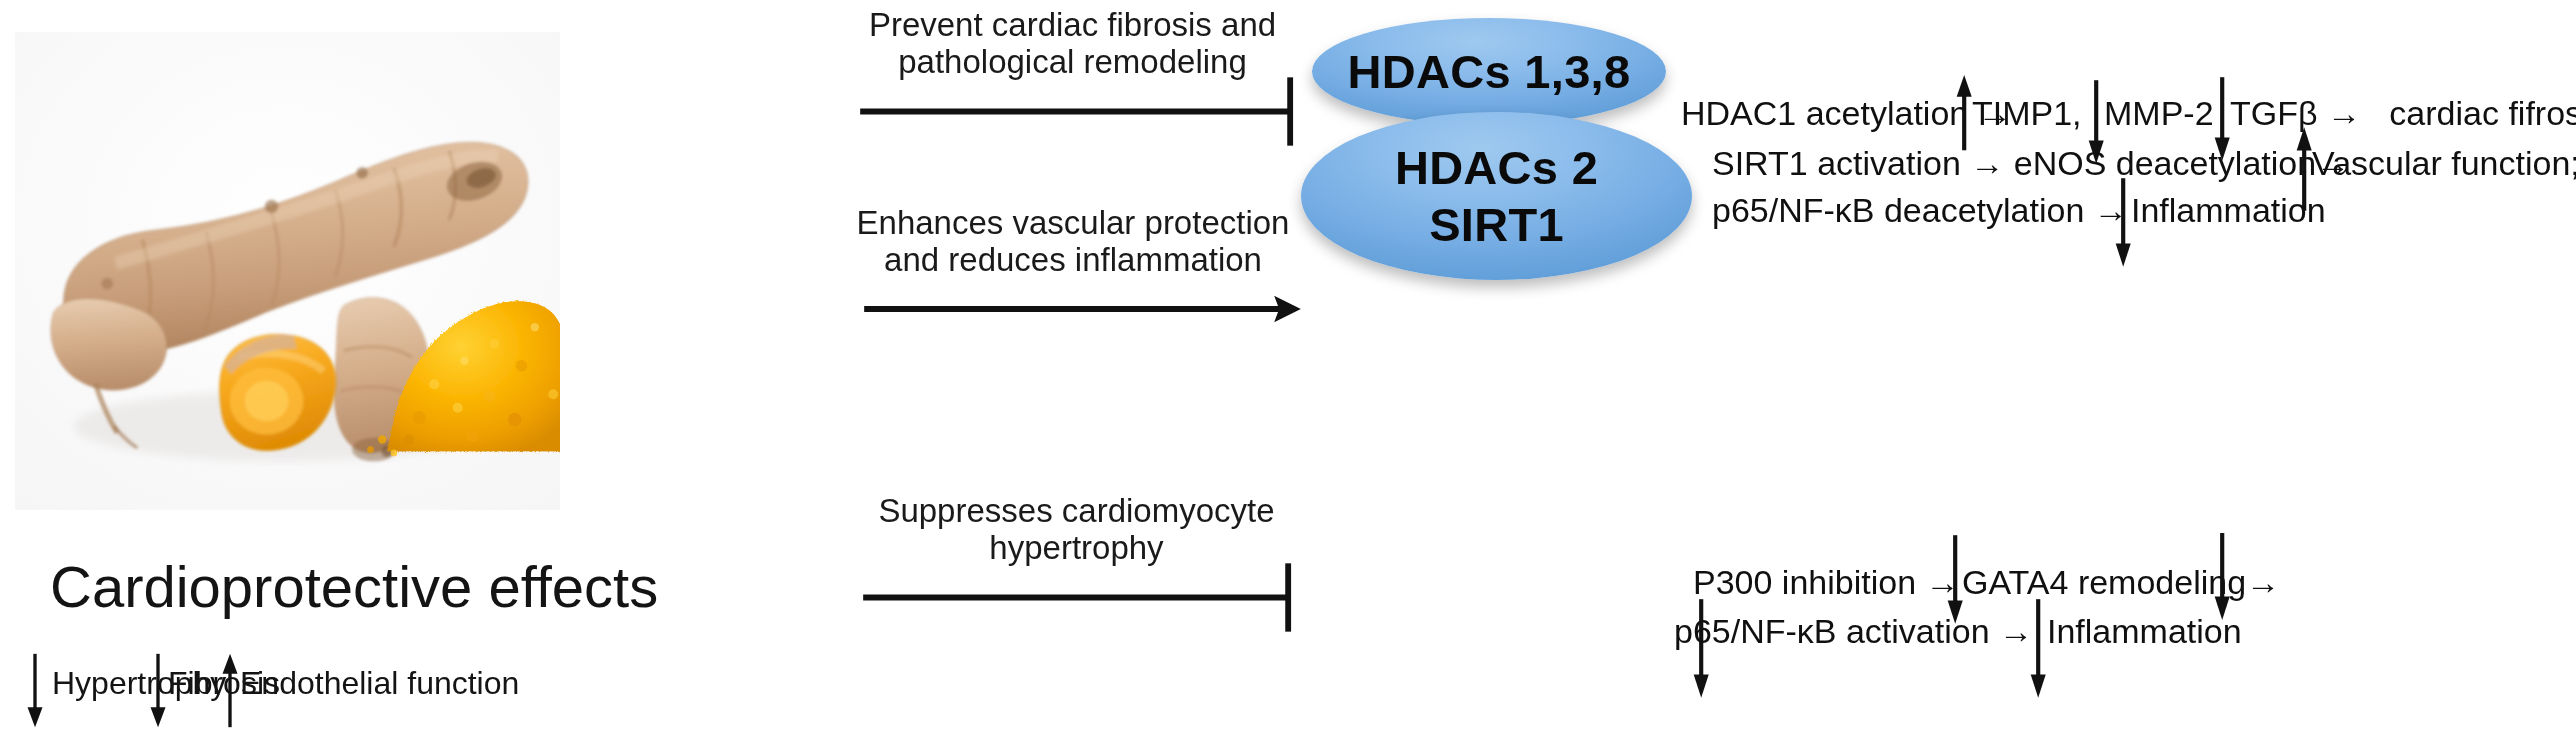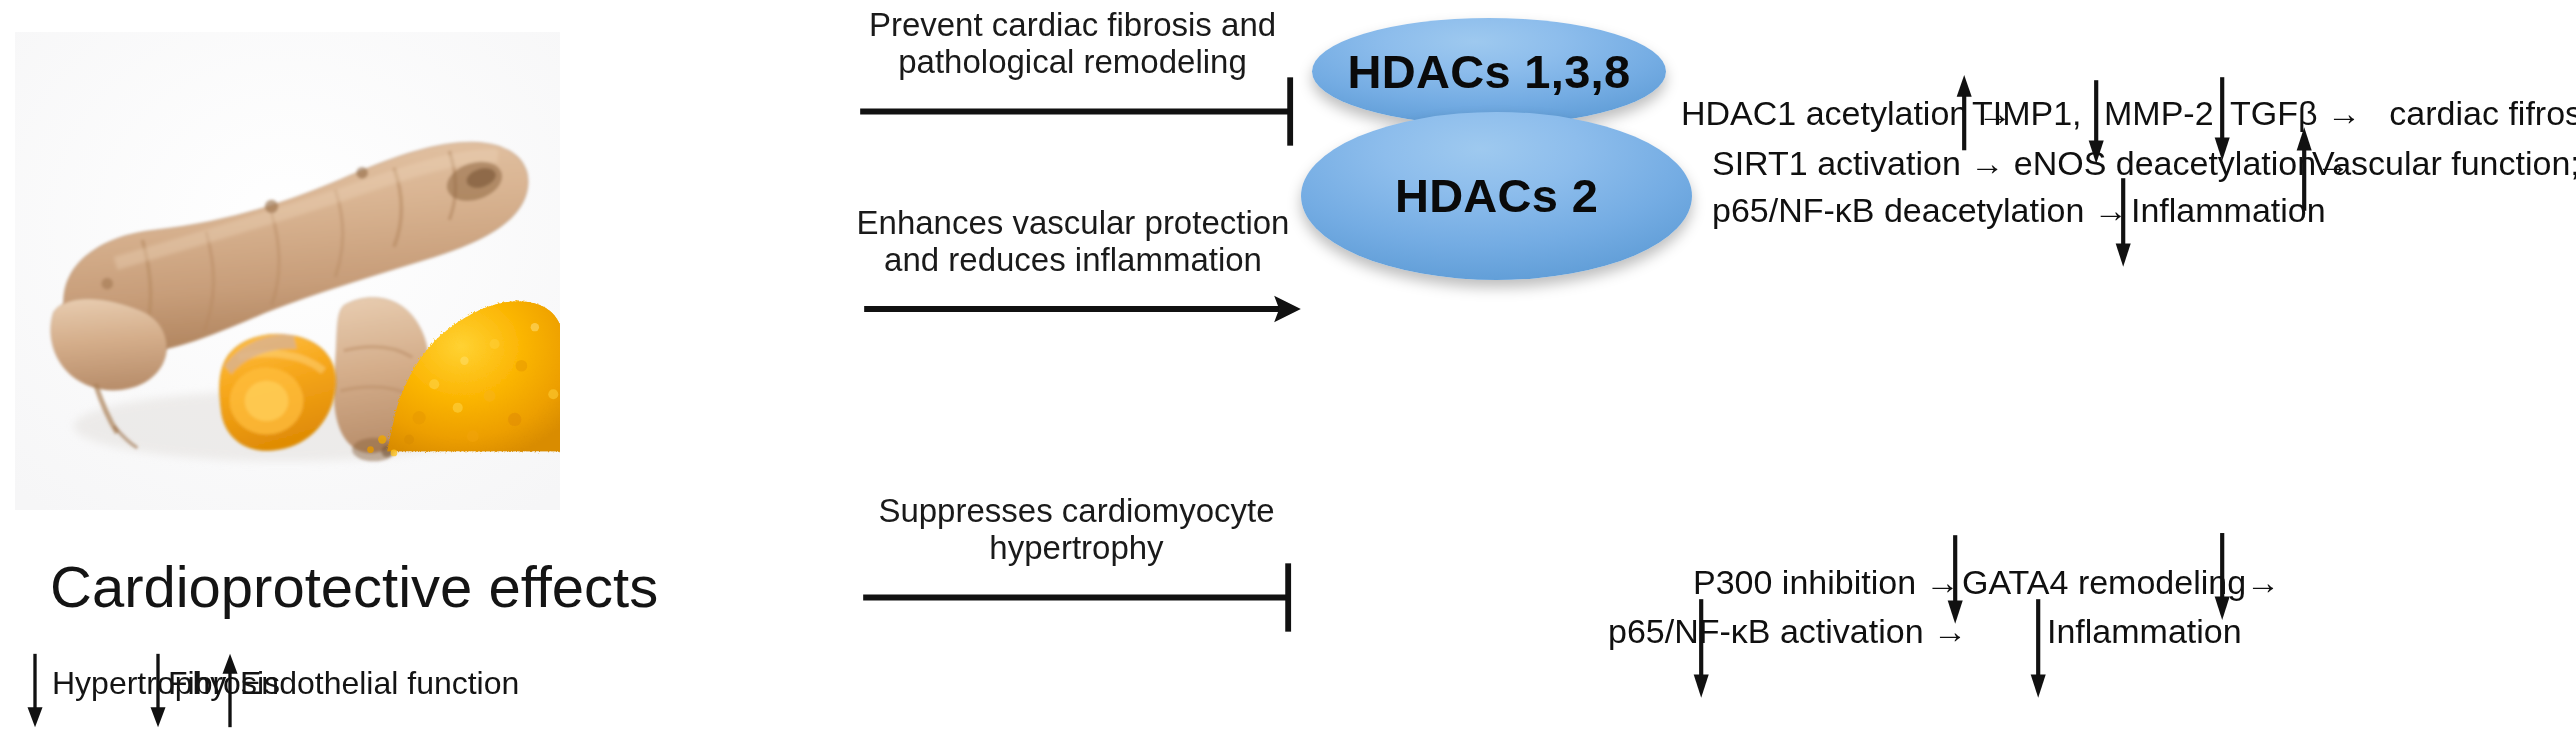--- a/index.html
+++ b/index.html
@@ -245,20 +245,21 @@
   <div class="conn" style="left:863px;top:289px;">
     <svg width="444" height="40" viewBox="0 0 530 48">
       <line x1="0" y1="24" x2="498" y2="24" stroke="#111" stroke-width="7"></line>
       <polygon points="524,24 492,8 498,24 492,40" fill="#111"></polygon>
     </svg>
   </div>
 
   <div class="ellipse" style="left:1301px;top:112px;width:391px;height:168px;">
     <div class="elabel">
       <div>HDACs 2</div>
+      <div>SIRT1</div>
     </div>
   </div>
 
   <div class="txt right-txt" style="left:1712px;top:144px;">SIRT1 activation → eNOS deacetylation→</div>
   <div class="ar" style="left:2295px;top:127px;">
     <svg width="18.4" height="84" viewBox="0 0 22 100">
       <line x1="11" y1="18" x2="11" y2="100" stroke="#111" stroke-width="5"></line>
       <polygon points="11,0 2,28 20,28" fill="#111"></polygon>
     </svg>
   </div>
@@ -298,21 +299,21 @@
       <polygon points="11,104 2,76 20,76" fill="#111"></polygon>
     </svg>
   </div>
 
   <div class="ar" style="left:1692px;top:599px;">
     <svg width="18.4" height="99" viewBox="0 0 22 118">
       <line x1="11" y1="0" x2="11" y2="96" stroke="#111" stroke-width="5"></line>
       <polygon points="11,118 2,90 20,90" fill="#111"></polygon>
     </svg>
   </div>
-  <div class="txt right-txt" style="left:1608px;top:612px;">p65/NF-κB activation →</div>
+  <div class="txt right-txt" style="left:1674px;top:612px;">p65/NF-κB activation →</div>
   <div class="ar" style="left:2029px;top:599px;">
     <svg width="18.4" height="99" viewBox="0 0 22 118">
       <line x1="11" y1="0" x2="11" y2="96" stroke="#111" stroke-width="5"></line>
       <polygon points="11,118 2,90 20,90" fill="#111"></polygon>
     </svg>
   </div>
   <div class="txt right-txt" style="left:2047px;top:612px;">Inflammation</div>
 
 </div>
 

